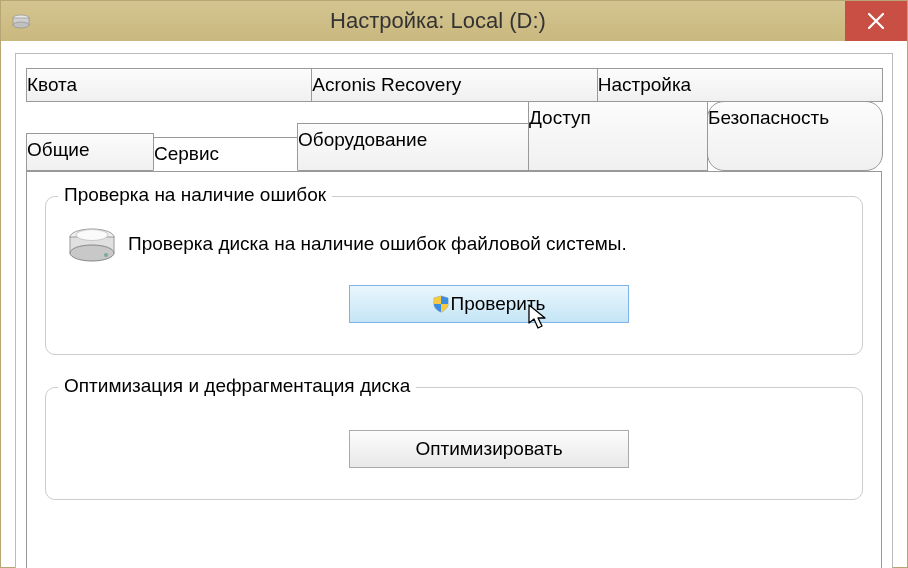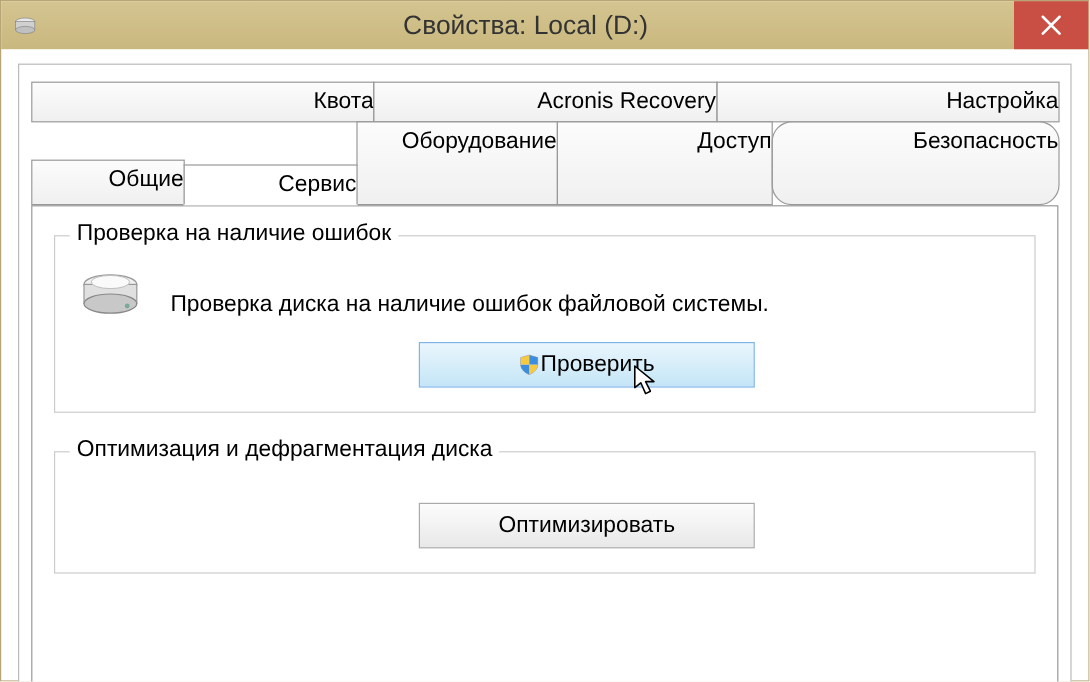--- a/index.html
+++ b/index.html
@@ -12,35 +12,35 @@
     .titlebar-title { flex: 1; text-align: center; font-size: 22px; color: #333; font-weight: normal; }
     .close-btn { width: 62px; height: 40px; background: #c94f44; display: flex; align-items: center; justify-content: center; cursor: pointer; }
     .close-btn svg { width: 18px; height: 18px; }
     
     .content-wrapper { padding: 12px 14px; }
     
     .content { border: 1px solid #bbb; background: #fff; padding: 14px 10px 14px 10px; }
     
     .tabs-row { display: flex; margin-bottom: -1px; }
     .tabs-row.row1 .tab { flex: 1; }
-    .tab { border: 1px solid #999; background: linear-gradient(to bottom, #fcfcfc, #f0f0f0); text-align: right; padding: 5px 0; font-size: 19px; cursor: pointer; margin-right: -1px; position: relative; }
+    .tab { border: 1px solid #999; background: linear-gradient(to bottom, #fcfcfc, #f0f0f0); text-align: left; padding: 5px 0; font-size: 19px; cursor: pointer; margin-right: -1px; position: relative; }
     .tab.active { background: #fff; border-bottom: 1px solid #fff; z-index: 2; margin-top: 36px; }
     .tabs-row.row2 { margin-bottom: 0; }
     .tabs-row.row2 .tab.sz1 { width: 128px; margin-top: 32px; }
     .tabs-row.row2 .tab.sz2 { width: 145px; }
-    .tabs-row.row2 .tab.sz3 { width: 168px; }
+    .tabs-row.row2 .tab.sz3 { width: 232px; margin-top: 22px; }
     .tabs-row.row2 .tab.sz4 { width: 180px; }
     .tabs-row.row2 .tab.sz5 { flex: 1; border-radius: 17px; }
     
     .tab-pane { border: 1px solid #999; border-top: 1px solid #999; padding: 24px 18px 18px 18px; background: #fff; min-height: 420px; }
     
-    .groupbox { border: 1px solid #ccc; border-radius: 0; padding: 24px 20px 20px 20px; position: relative; margin-bottom: 32px; }
+    .groupbox { border: 1px solid #ccc; border-radius: 10px; padding: 24px 20px 31px 20px; position: relative; margin-bottom: 32px; }
     .groupbox-title { position: absolute; top: -13px; left: 12px; background: #fff; padding: 0 6px; font-size: 19px; }
     
-    .group-row { display: flex; align-items: flex-end; gap: 24px; }
+    .group-row { display: flex; align-items: center; gap: 10px; }
     .group-icon { width: 52px; height: 42px; flex-shrink: 0; margin-top: 4px; }
     .group-text { font-size: 19px; line-height: 1.35; }
     
     .btn-row { text-align: center; margin-top: 18px; padding-left: 70px; }
     .action-btn { display: inline-flex; align-items: center; justify-content: center; gap: 0; border: 1px solid #aaa; background: linear-gradient(to bottom, #fcfcfc, #e8e8e8); padding: 7px 0; font-size: 19px; cursor: pointer; min-width: 280px; }
     .action-btn.highlight { background: linear-gradient(to bottom, #eaf6fd, #c4e5f6); border-color: #7eb4ea; }
     
     .shield-icon { width: 18px; height: 18px; display: inline-block; }
     
     .cursor { position: absolute; top: 302px; left: 525px; pointer-events: none; z-index: 100; }
@@ -51,21 +51,21 @@
 
 <div class="window">
   <div class="titlebar">
     <span class="titlebar-icon">
       <svg viewBox="0 0 20 16">
           <ellipse cx="10" cy="5" rx="8" ry="3" fill="#e8e8e8" stroke="#888" stroke-width="0.6"></ellipse>
           <rect x="2" y="5" width="16" height="7" fill="#d0d0d0" stroke="#888" stroke-width="0.6"></rect>
           <ellipse cx="10" cy="12" rx="8" ry="3" fill="#c0c0c0" stroke="#888" stroke-width="0.6"></ellipse>
         </svg>
     </span>
-    <span class="titlebar-title">Свойства: Local (D:)</span>
+    <span class="titlebar-title">Настройка: Local (D:)</span>
     <div class="close-btn">
       <svg viewBox="0 0 18 18">
           <path d="M2 2 L16 16 M16 2 L2 16" stroke="#fff" stroke-width="2.2" stroke-linecap="round"></path>
         </svg>
     </div>
   </div>
 
   <div class="content-wrapper">
     <div class="content">
 

